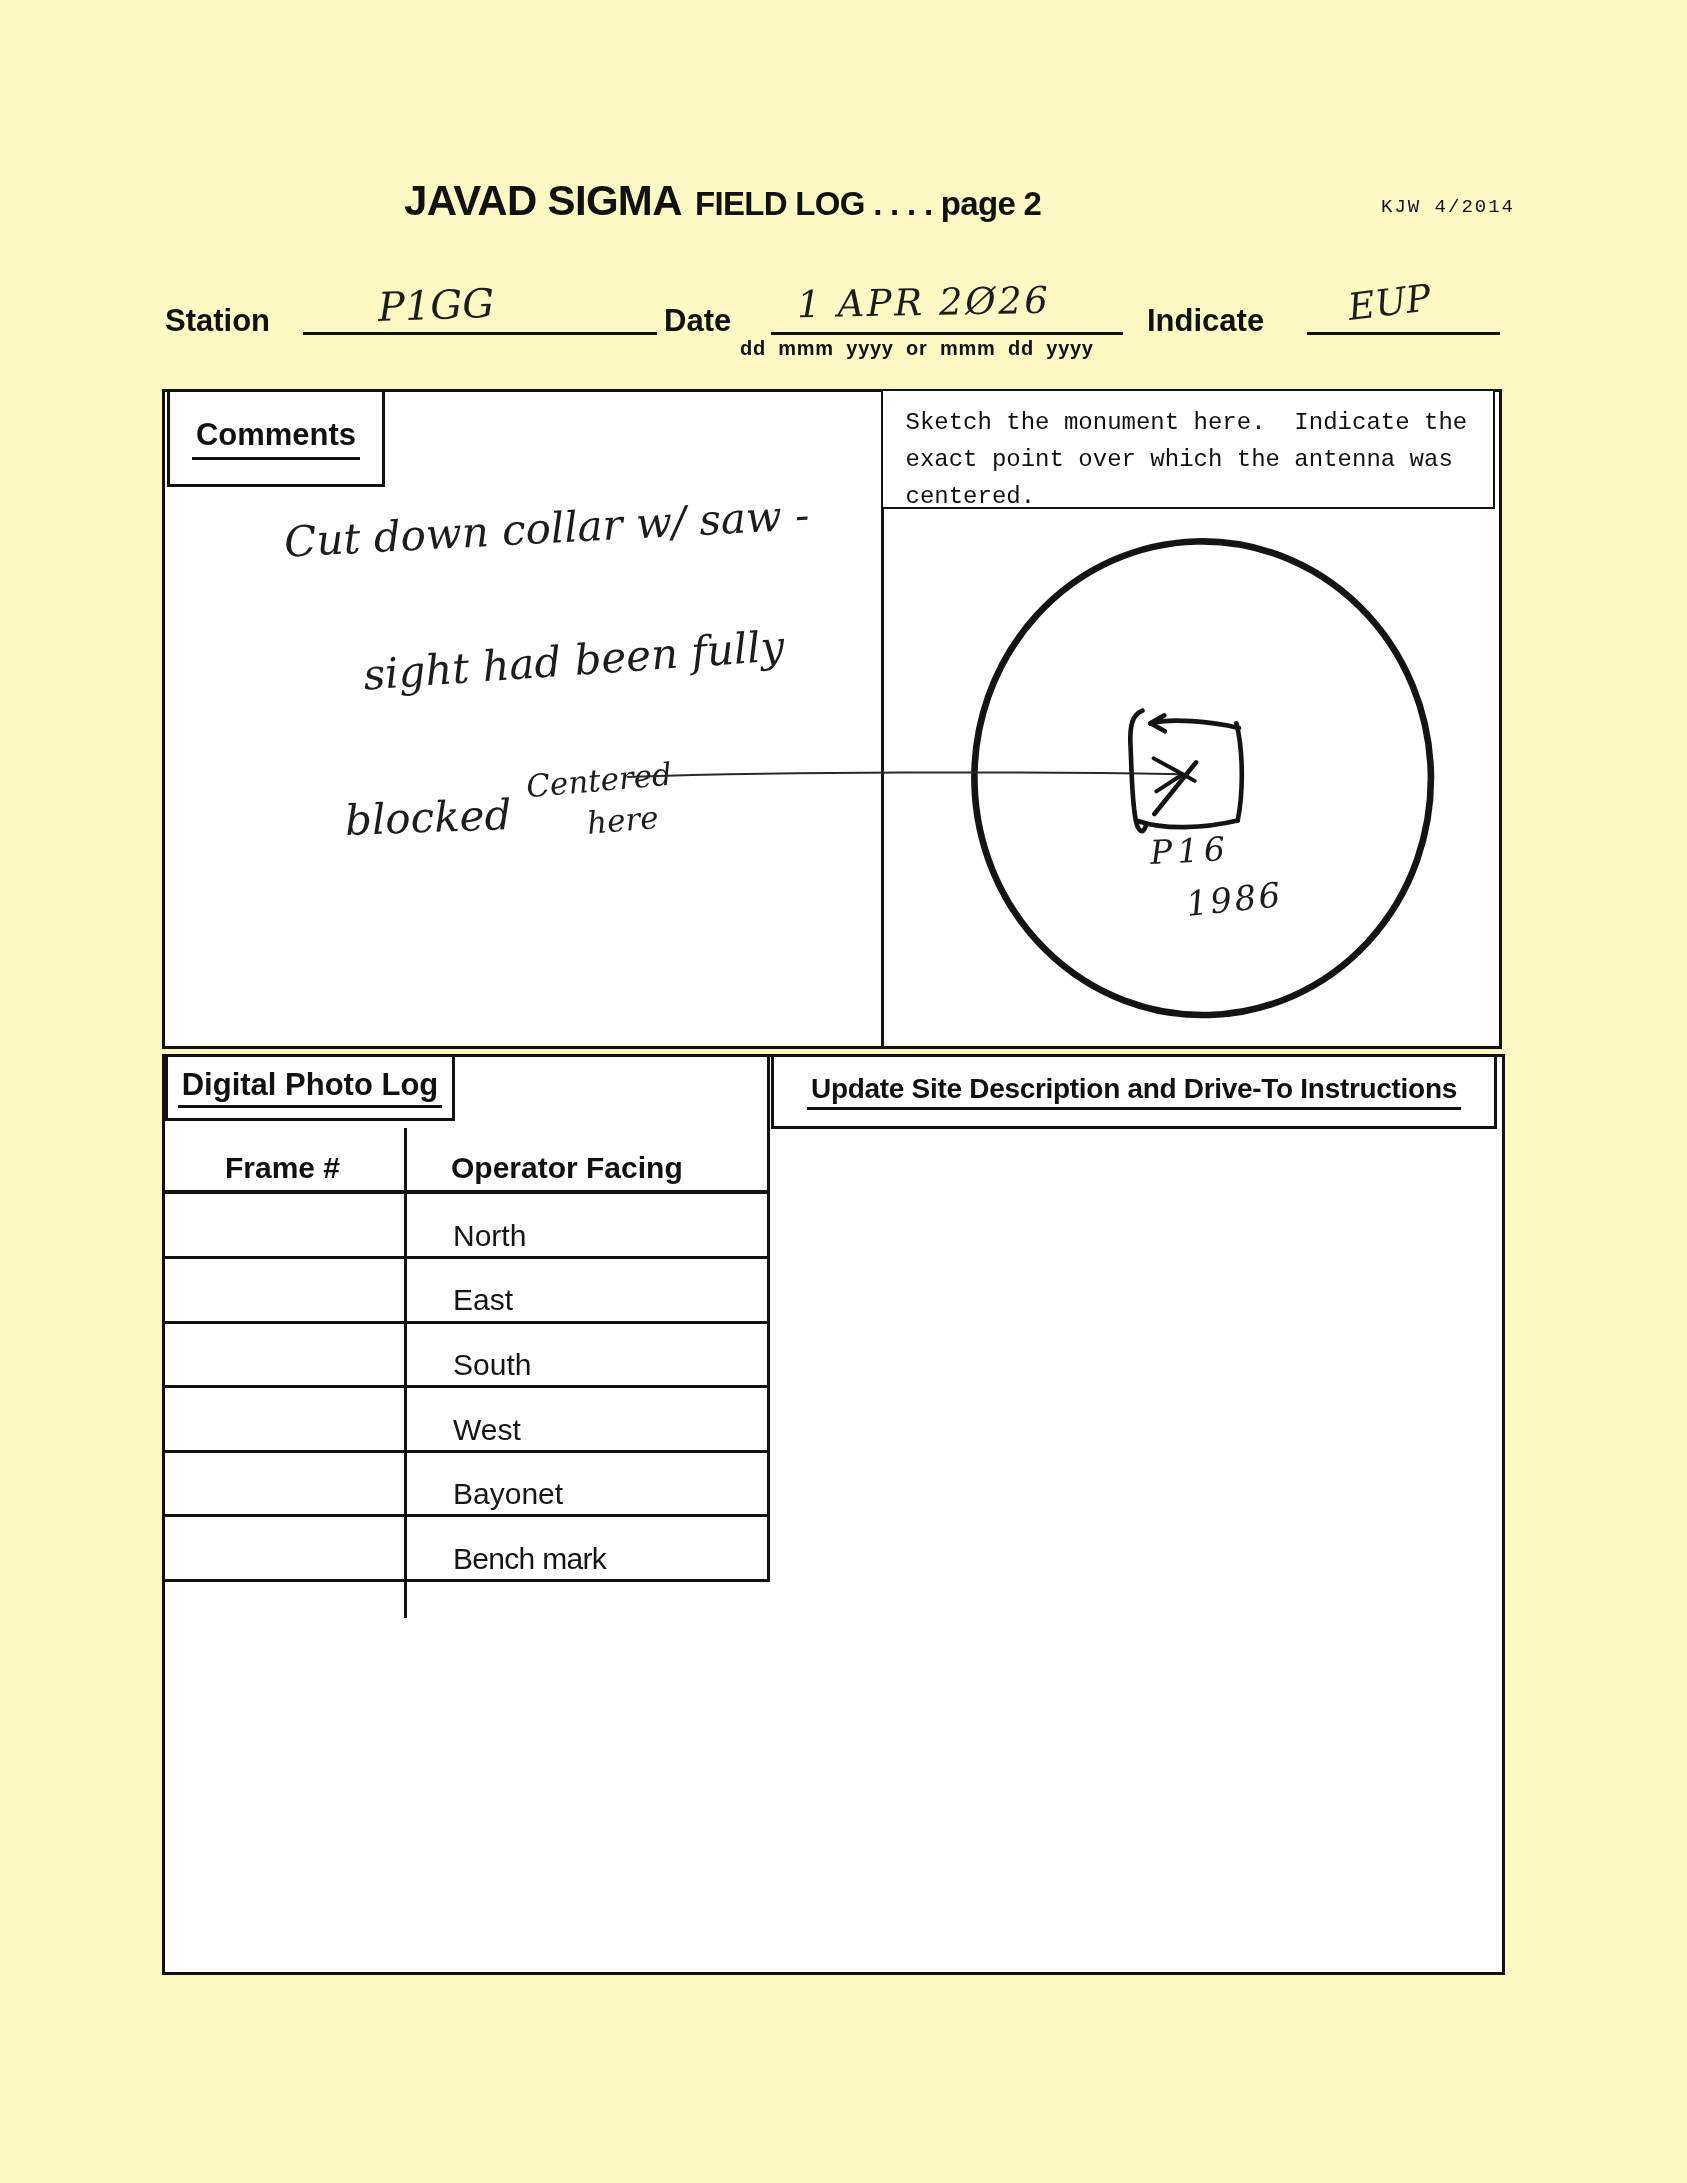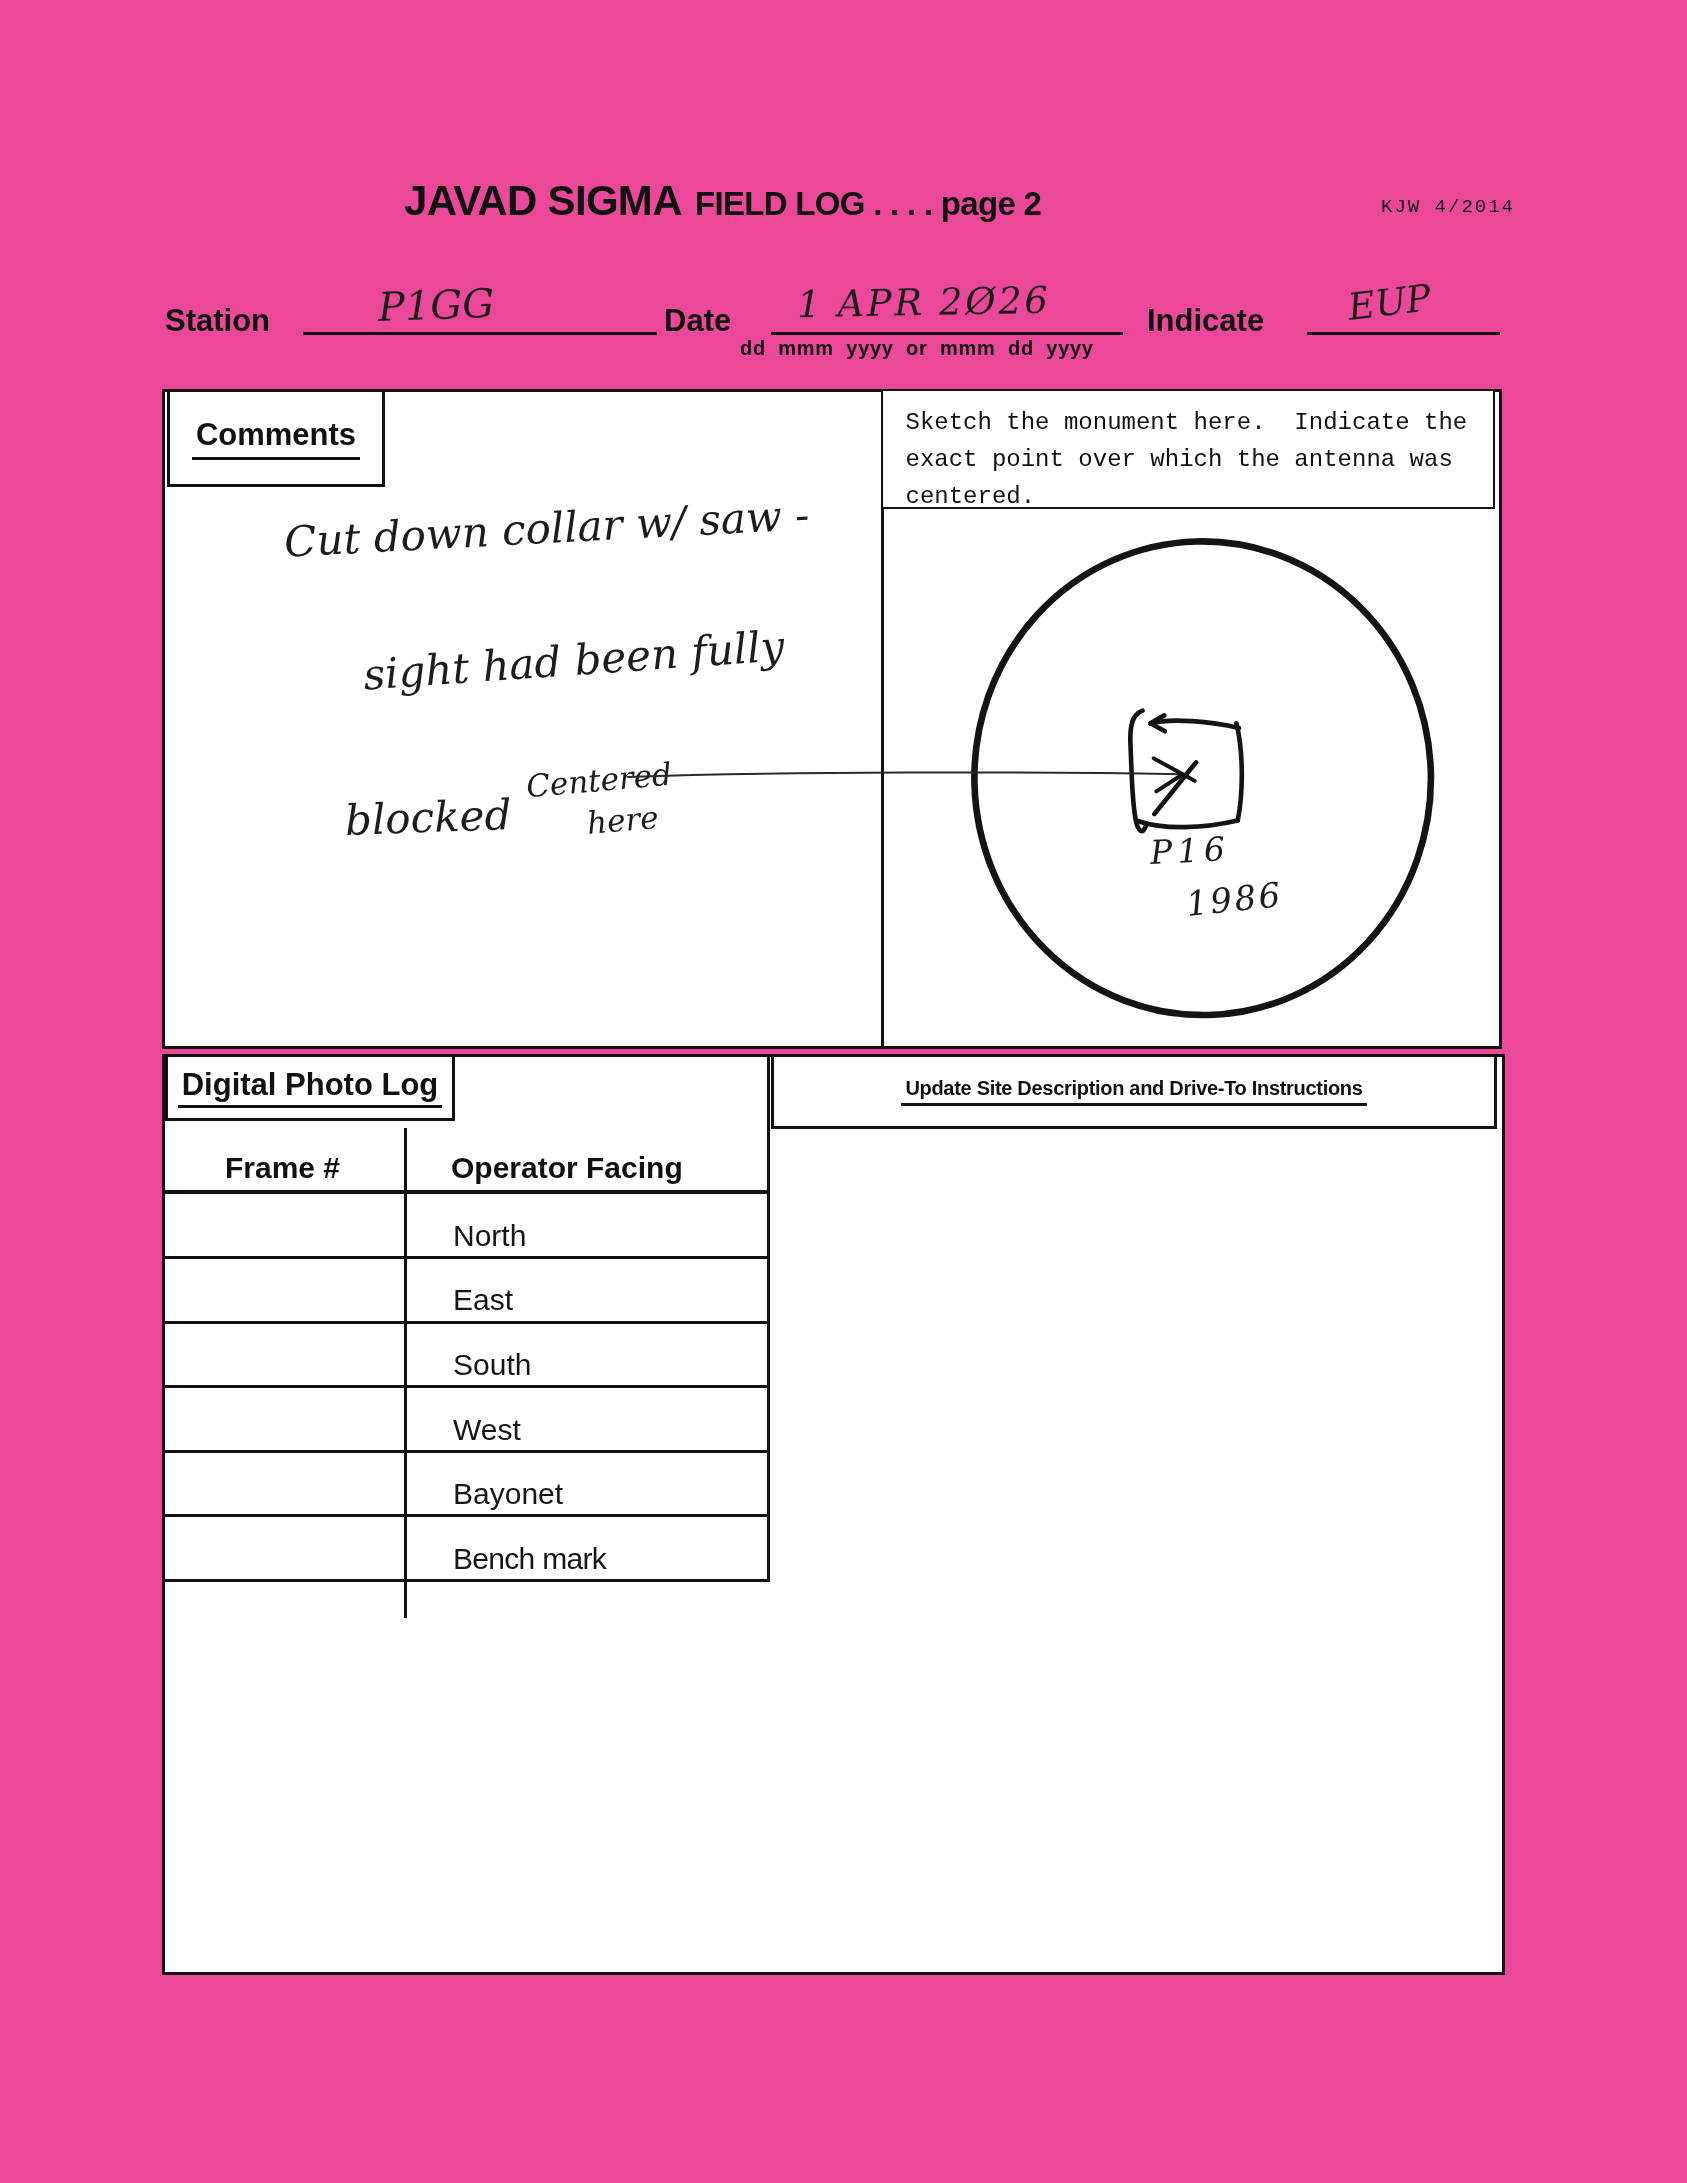--- a/index.html
+++ b/index.html
@@ -1,19 +1,19 @@
 <!DOCTYPE html>
 <html style="font-size:10.6px"><head>
 <meta charset="utf-8">
 <style>
   html,body{margin:0;padding:0;background:#e8e8e8;}
   .page{
     position:relative;
     width:1687px;height:2183px;
-    background:#ec4899;
+    background:#fef9c3;
     font-family:"Liberation Sans",sans-serif;
     color:#111111;
     overflow:hidden;
   }
   .abs{position:absolute;}
   .bold{font-weight:bold;}
   .hline{position:absolute;background:#111111;}
   .vline{position:absolute;background:#111111;}
   .box{position:absolute;border:3.3px solid #111111;background:#ffffff;box-sizing:border-box;}
   .label-underline{display:inline-block;border-bottom:3.3px solid #111111;padding:0 4px 4px 4px;}
@@ -97,21 +97,21 @@
   <div class="abs hand" style="left:1150px;top:831px;font-size:33px;letter-spacing:5.3px;transform:rotate(-3deg);">P16</div>
   <div class="abs hand" style="left:1186px;top:879px;font-size:34px;letter-spacing:2.6px;transform:rotate(-6deg);">1986</div>
 
   <div class="box" style="left:162px;top:1054px;width:1343px;height:921px;"></div>
 
   <div class="box" style="left:165px;top:1054px;width:290px;height:67px;display:flex;align-items:center;justify-content:center;">
     <span class="bold label-underline" style="font-size:31px;padding-bottom:2.6px;">Digital Photo Log</span>
   </div>
 
   <div class="box" style="left:771px;top:1054px;width:726px;height:75px;display:flex;align-items:center;justify-content:center;">
-    <span class="bold label-underline" style="font-size:20px;padding-bottom:2.6px;letter-spacing:-0.3px;">Update Site Description and Drive-To Instructions</span>
+    <span class="bold label-underline" style="font-size:28px;padding-bottom:2.6px;letter-spacing:-0.3px;">Update Site Description and Drive-To Instructions</span>
   </div>
 
   <div class="abs bold" style="left:162px;top:1151px;width:241px;text-align:center;font-size:30px;">Frame #</div>
   <div class="abs bold" style="left:451px;top:1151px;font-size:30px;">Operator Facing</div>
 
   <div class="vline" style="left:404px;top:1128px;width:2.6px;height:490px;"></div>
   <div class="vline" style="left:767px;top:1056px;width:2.6px;height:523px;"></div>
   <div class="hline" style="left:162px;top:1190px;width:608px;height:4px;"></div>
 
   <div class="hline" style="left:162px;top:1256px;width:608px;height:2.6px;"></div>

